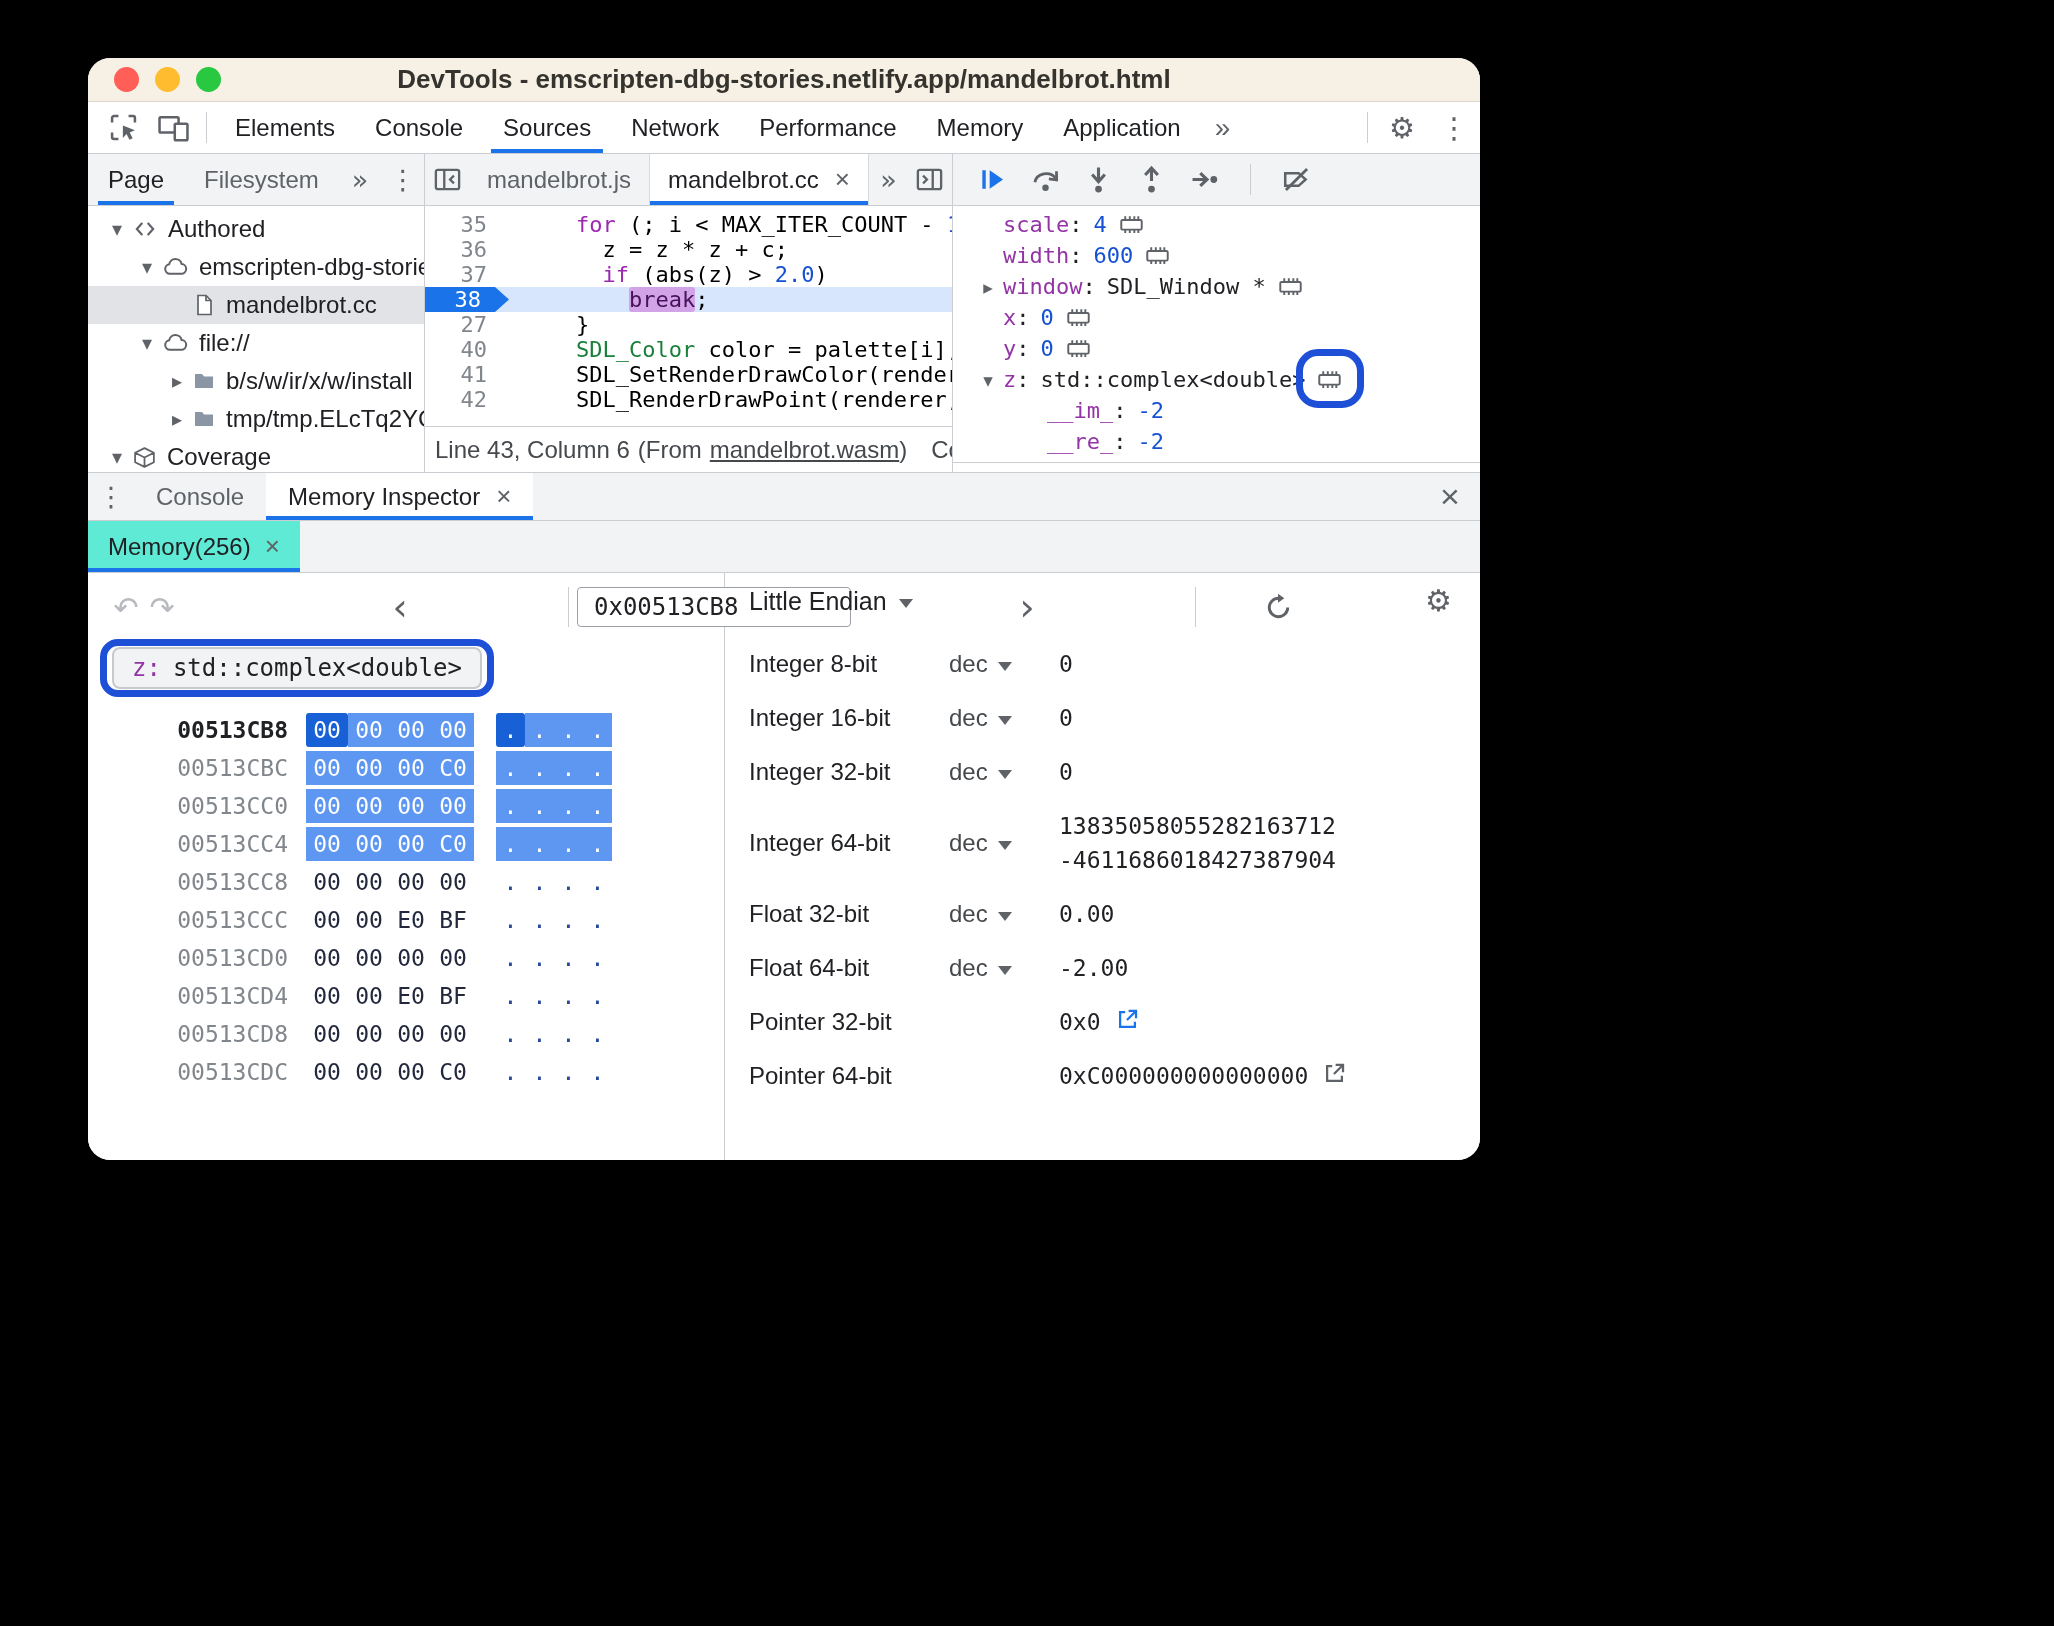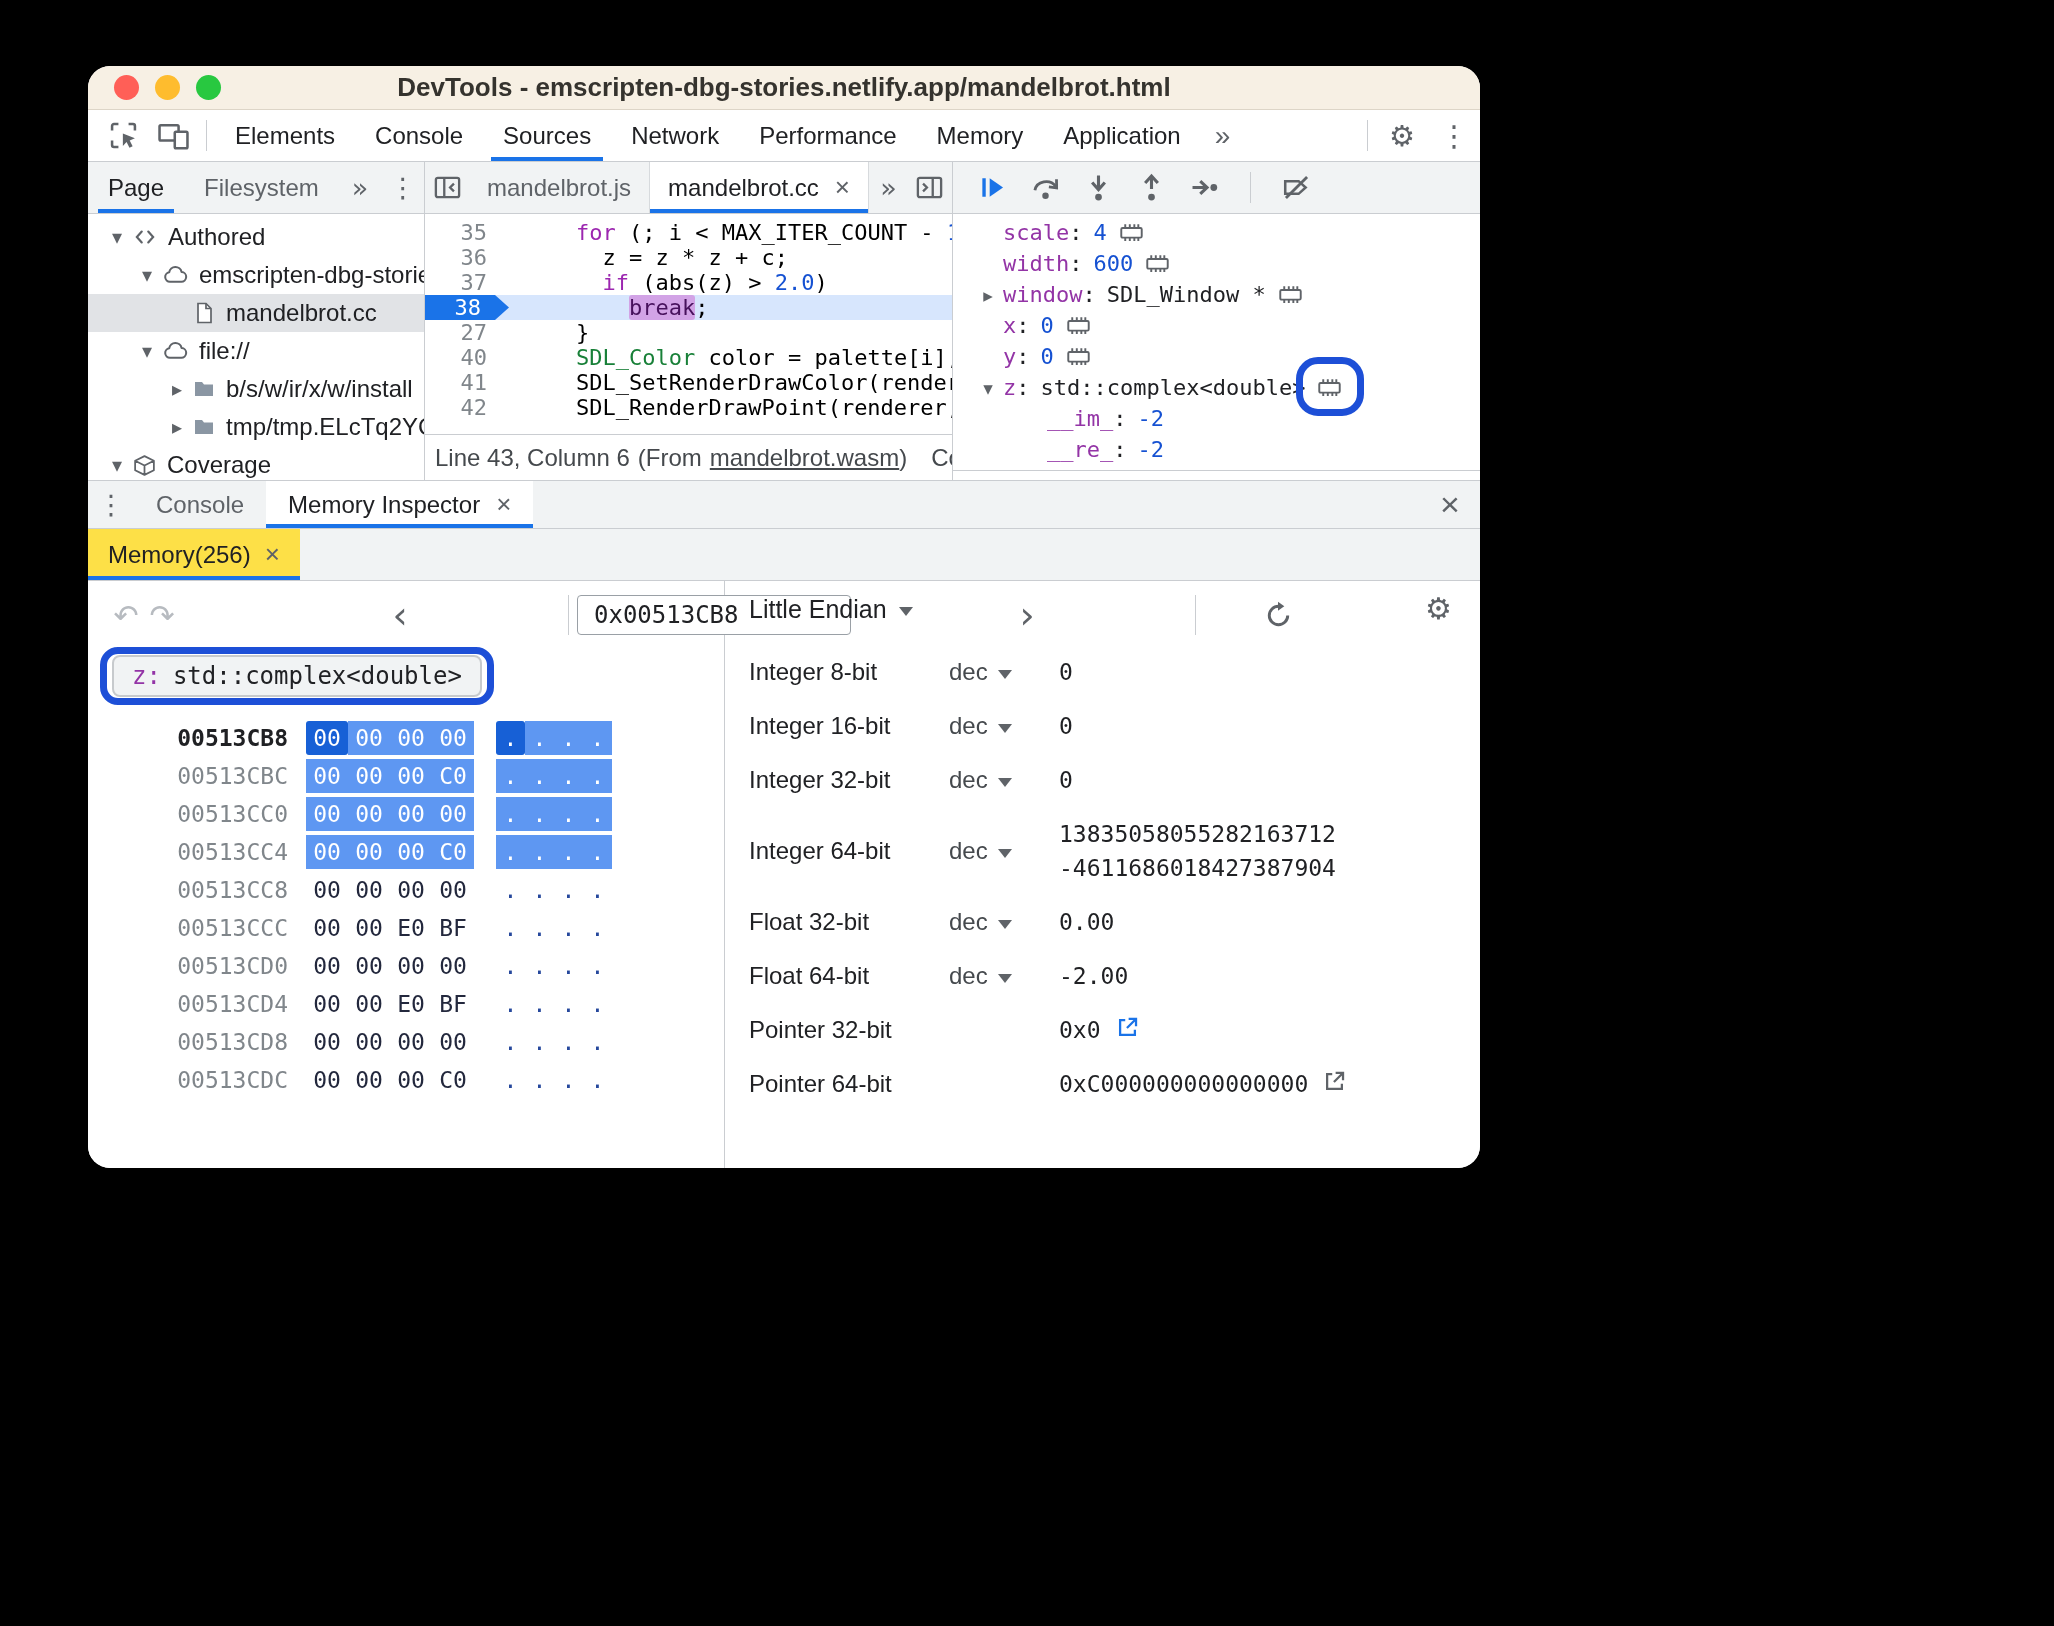--- a/index.html
+++ b/index.html
@@ -1,19 +1,19 @@
 <!DOCTYPE html>
 <html><head>
 <meta charset="utf-8">
 <style>
   *{margin:0;padding:0;box-sizing:border-box}
   html,body{width:2054px;height:1626px;background:#000;overflow:hidden}
   body{font-family:"Liberation Sans",sans-serif;position:relative;
        --accent:#1a73e8;--ann:#1d4fd7;--hl:#5e97f2;--hlsel:#1760d6}
-  .window{position:absolute;left:88px;top:66px;width:1392px;height:1102px;background:#fff;
+  .window{position:absolute;left:88px;top:58px;width:1392px;height:1102px;background:#fff;
           border-radius:22px;overflow:hidden;display:flex;flex-direction:column;
           box-shadow:0 40px 120px rgba(0,0,0,.65)}
   .spacer{flex:1}
   .vdiv{width:1px;background:#cacdd1;margin:10px 8px;align-self:stretch}
 
   
   .titlebar{flex:0 0 44px;background:#f7f0e4;border-bottom:1px solid #ddd5c7;
             display:flex;align-items:center;position:relative}
   .traffic{display:flex;gap:16px;padding-left:26px;z-index:2}
   .dot{width:25px;height:25px;border-radius:50%}
@@ -99,21 +99,21 @@
   
   .drawer{flex:1;display:flex;flex-direction:column;border-top:1px solid #cacdd1;min-height:0}
   .dr-strip{flex:0 0 48px;background:#f1f3f4;border-bottom:1px solid #cacdd1;display:flex;align-items:stretch}
   .dr-tab{padding:0 22px;display:flex;align-items:center;font-size:24px;color:#5f6368;position:relative}
   .dr-tab.act{background:#fff;color:#202124}
   .dr-tab.act::after{content:'';position:absolute;left:0;right:0;bottom:0;height:4px;background:var(--accent)}
   .dr-tab .x{margin-left:16px;font-size:26px;color:#5f6368}
   .dr-close{display:flex;align-items:center;justify-content:center;width:60px;font-size:34px;color:#5f6368}
   .mem-strip{flex:0 0 52px;background:#f1f3f4;border-bottom:1px solid #cacdd1;display:flex;align-items:stretch}
   .mem-tab{padding:0 20px;display:flex;align-items:center;font-size:24px;color:#5f6368;position:relative}
-  .mem-tab.act{background:#fde047;color:#202124}
+  .mem-tab.act{background:#5eead4;color:#202124}
   .mem-tab.act::after{content:'';position:absolute;left:0;right:0;bottom:0;height:4px;background:var(--accent)}
   .mem-tab .x{margin-left:14px;font-size:26px;color:#5f6368}
   .mem-body{flex:1;display:flex;min-height:0;background:#fff}
 
   .hexpane{width:637px;flex:0 0 637px;border-right:1px solid #cacdd1;display:flex;flex-direction:column;align-items:flex-start}
   .hex-toolbar{display:flex;align-items:center;margin:14px 0 0 20px}
   .hglyph{font-family:"DejaVu Sans",sans-serif;display:flex;align-items:center;justify-content:center;
           width:36px;height:40px;font-size:30px;color:#5f6368}
   .hglyph.dis{color:#b7bbc0}
   .hglyph.nav{font-size:38px}

